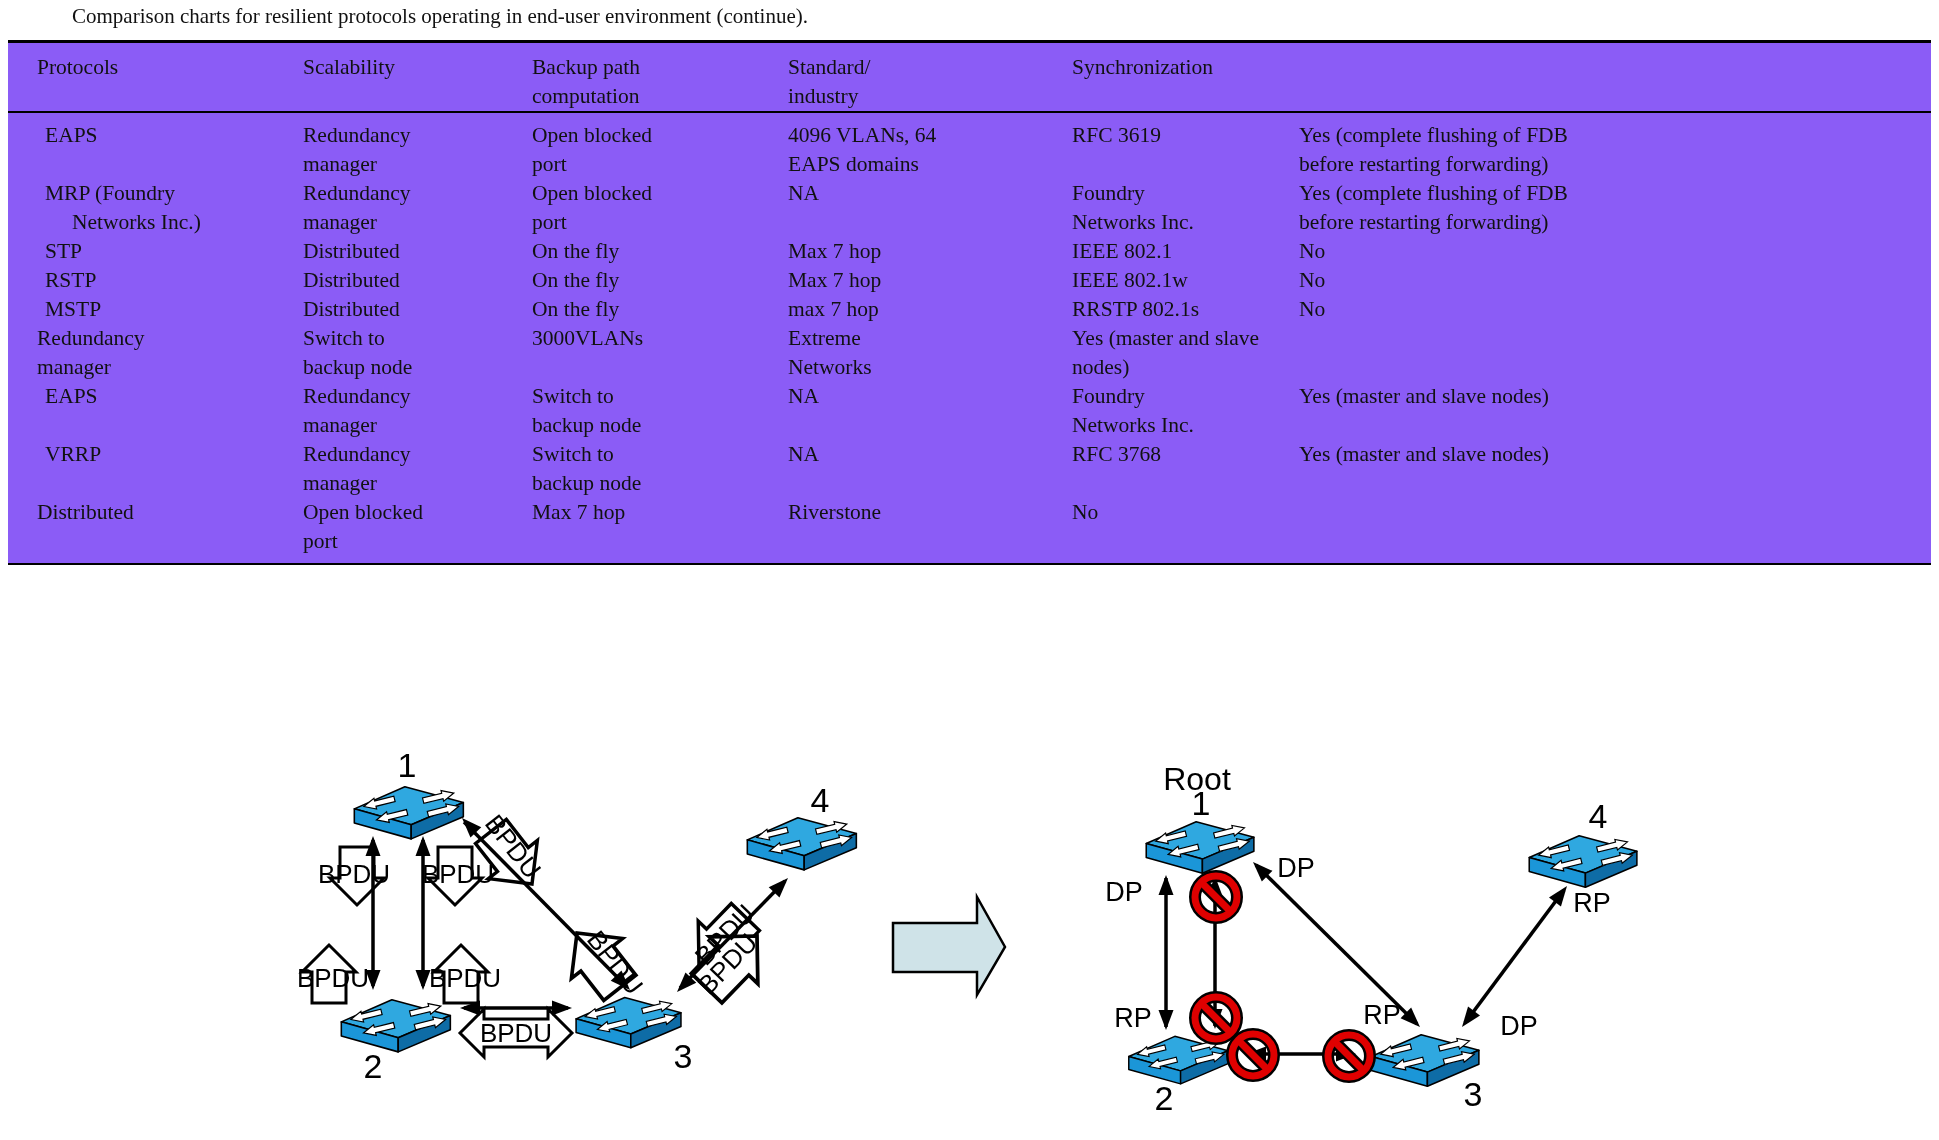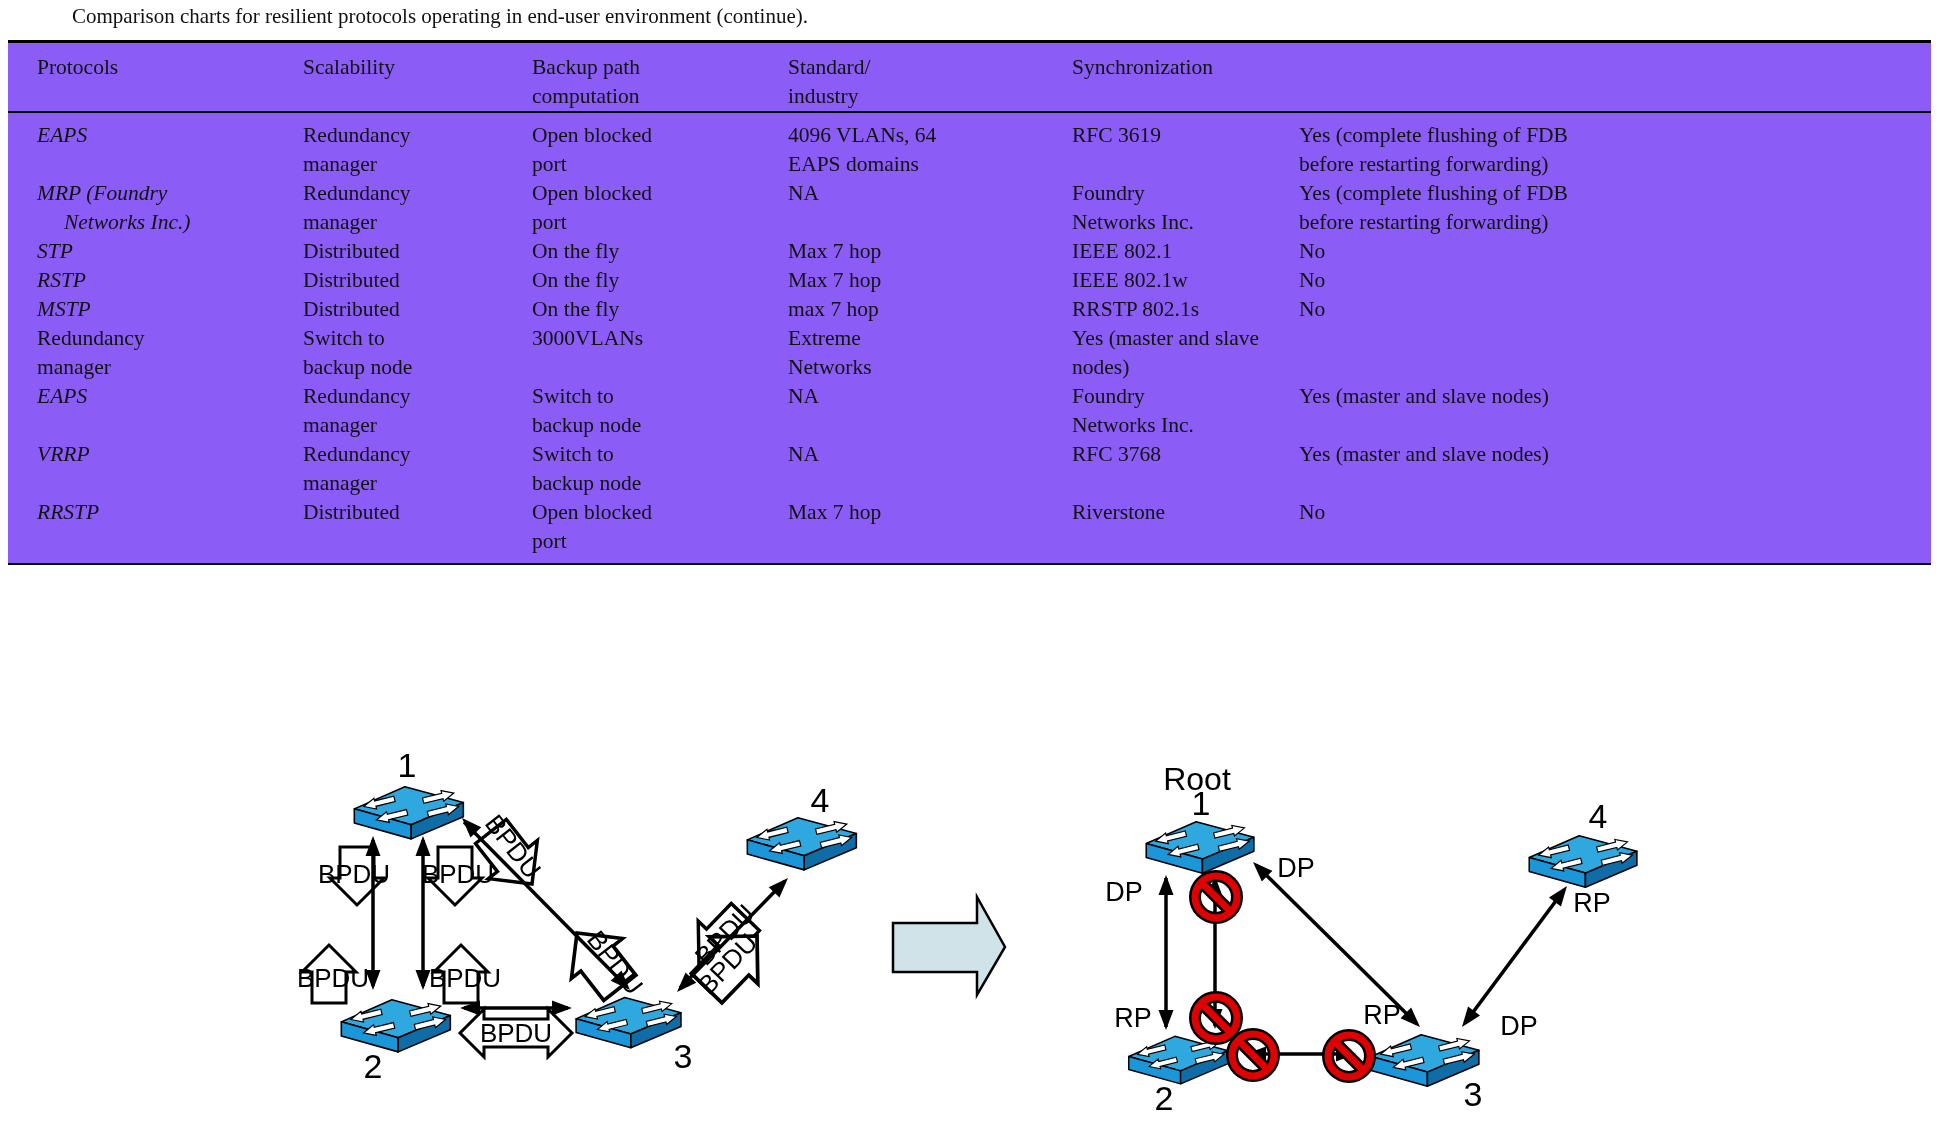--- a/index.html
+++ b/index.html
@@ -6,21 +6,21 @@
   body{width:1939px;height:1140px;background:#ffffff;overflow:hidden;position:relative;
        font-family:"Liberation Serif", serif;color:#111;}
   .caption{position:absolute;left:24px;top:2px;font-size:21px;line-height:28px;margin-left:48px;}
   .tbl{position:absolute;left:8px;top:40px;width:1923px;background:#8b5cf6;
        border-top:3px solid #000;border-bottom:2px solid #000;
        font-size:21.5px;line-height:29px;}
   .grid{display:grid;grid-template-columns:266px 229px 256px 284px 227px 1fr;}
   .thead{padding:10px 0 0 29px;border-bottom:2px solid #000;height:58px;}
   .tbody{padding:8px 0 7px 29px;}
   .cell{white-space:pre-line;padding-right:10px;}
-  .proto{font-style:italic;}
+  .proto{margin-left:8px;}
   .fig{position:absolute;left:0;top:600px;width:1939px;height:540px;}
   svg text{font-family:"Liberation Sans", sans-serif;fill:#000;}
   .nodelbl{font-size:34px;}
   .rootlbl{font-size:32px;}
   .portlbl{font-size:27px;}
   .bpdulbl{font-size:26px;}
 </style>
 </head>
 <body>
 
@@ -111,21 +111,20 @@
       <div class="cell proto">VRRP</div>
       <div class="cell">Redundancy
 manager</div>
       <div class="cell">Switch to
 backup node</div>
       <div class="cell">NA</div>
       <div class="cell">RFC 3768</div>
       <div class="cell">Yes (master and slave nodes)</div>
     </div>
     <div class="grid">
-      <div class="cell proto">RRSTP</div>
       <div class="cell">Distributed</div>
       <div class="cell">Open blocked
 port</div>
       <div class="cell">Max 7 hop</div>
       <div class="cell">Riverstone</div>
       <div class="cell">No</div>
     </div>
   </div>
 </div>
 

